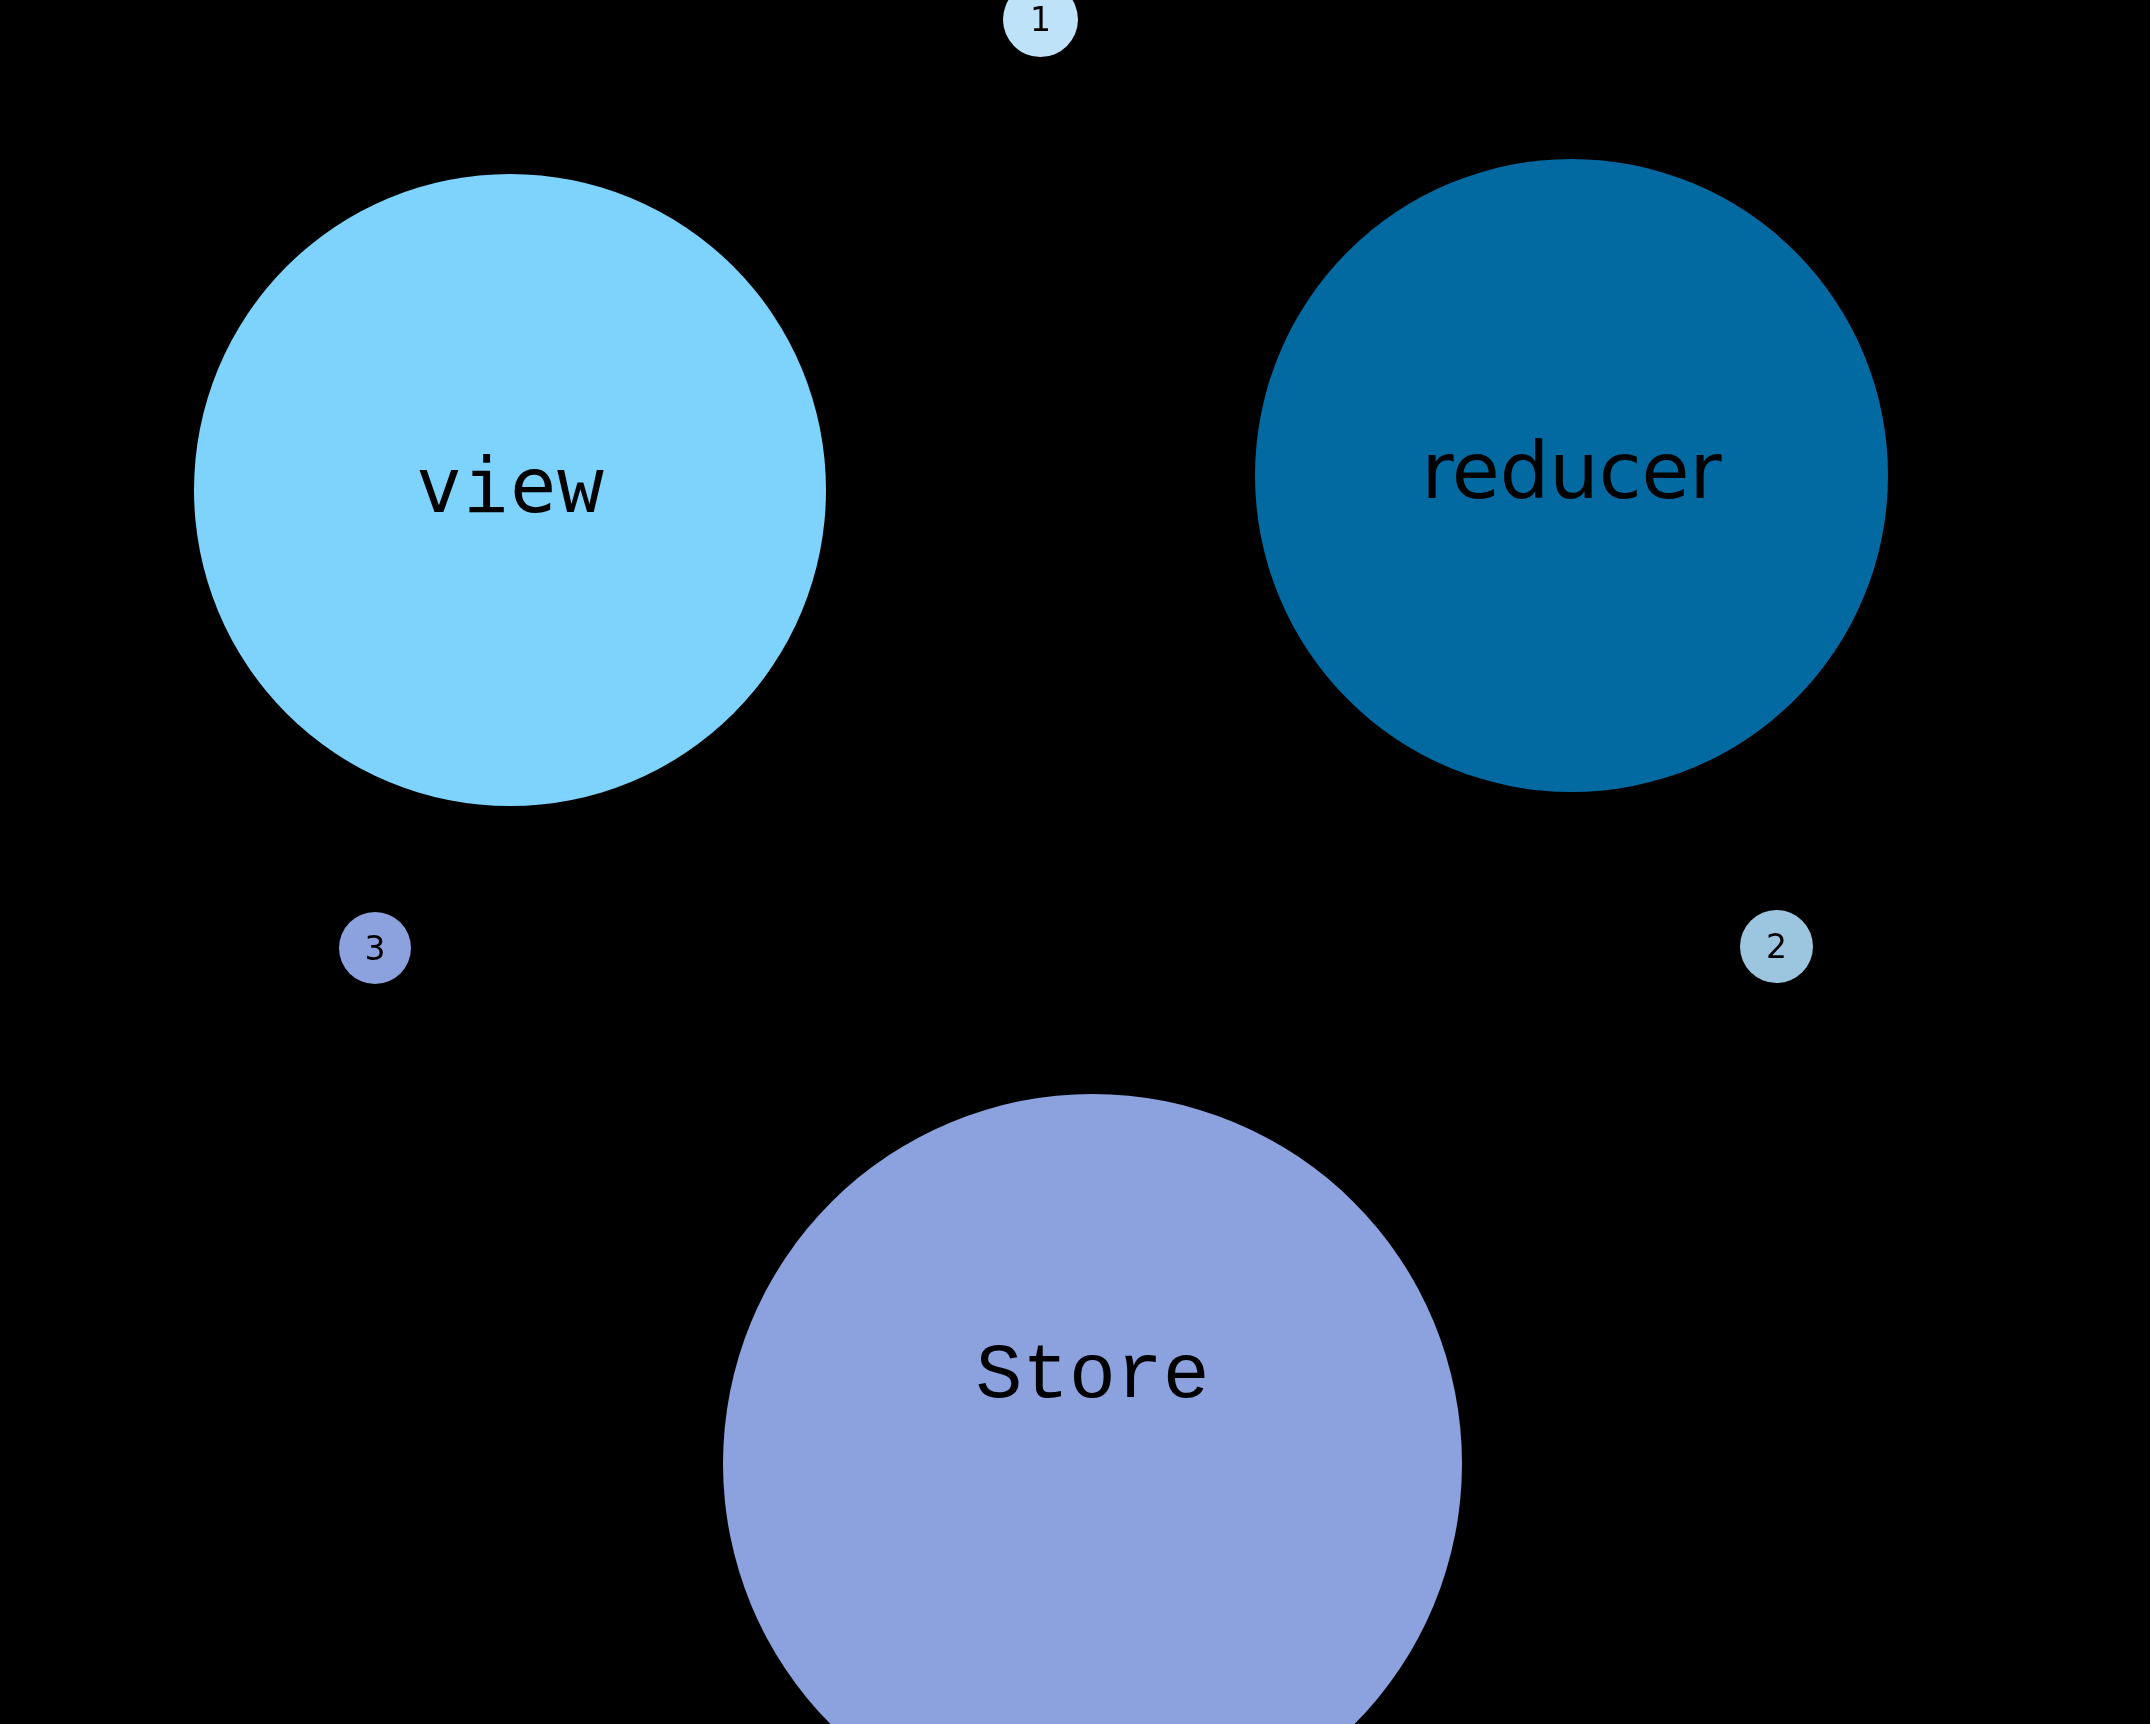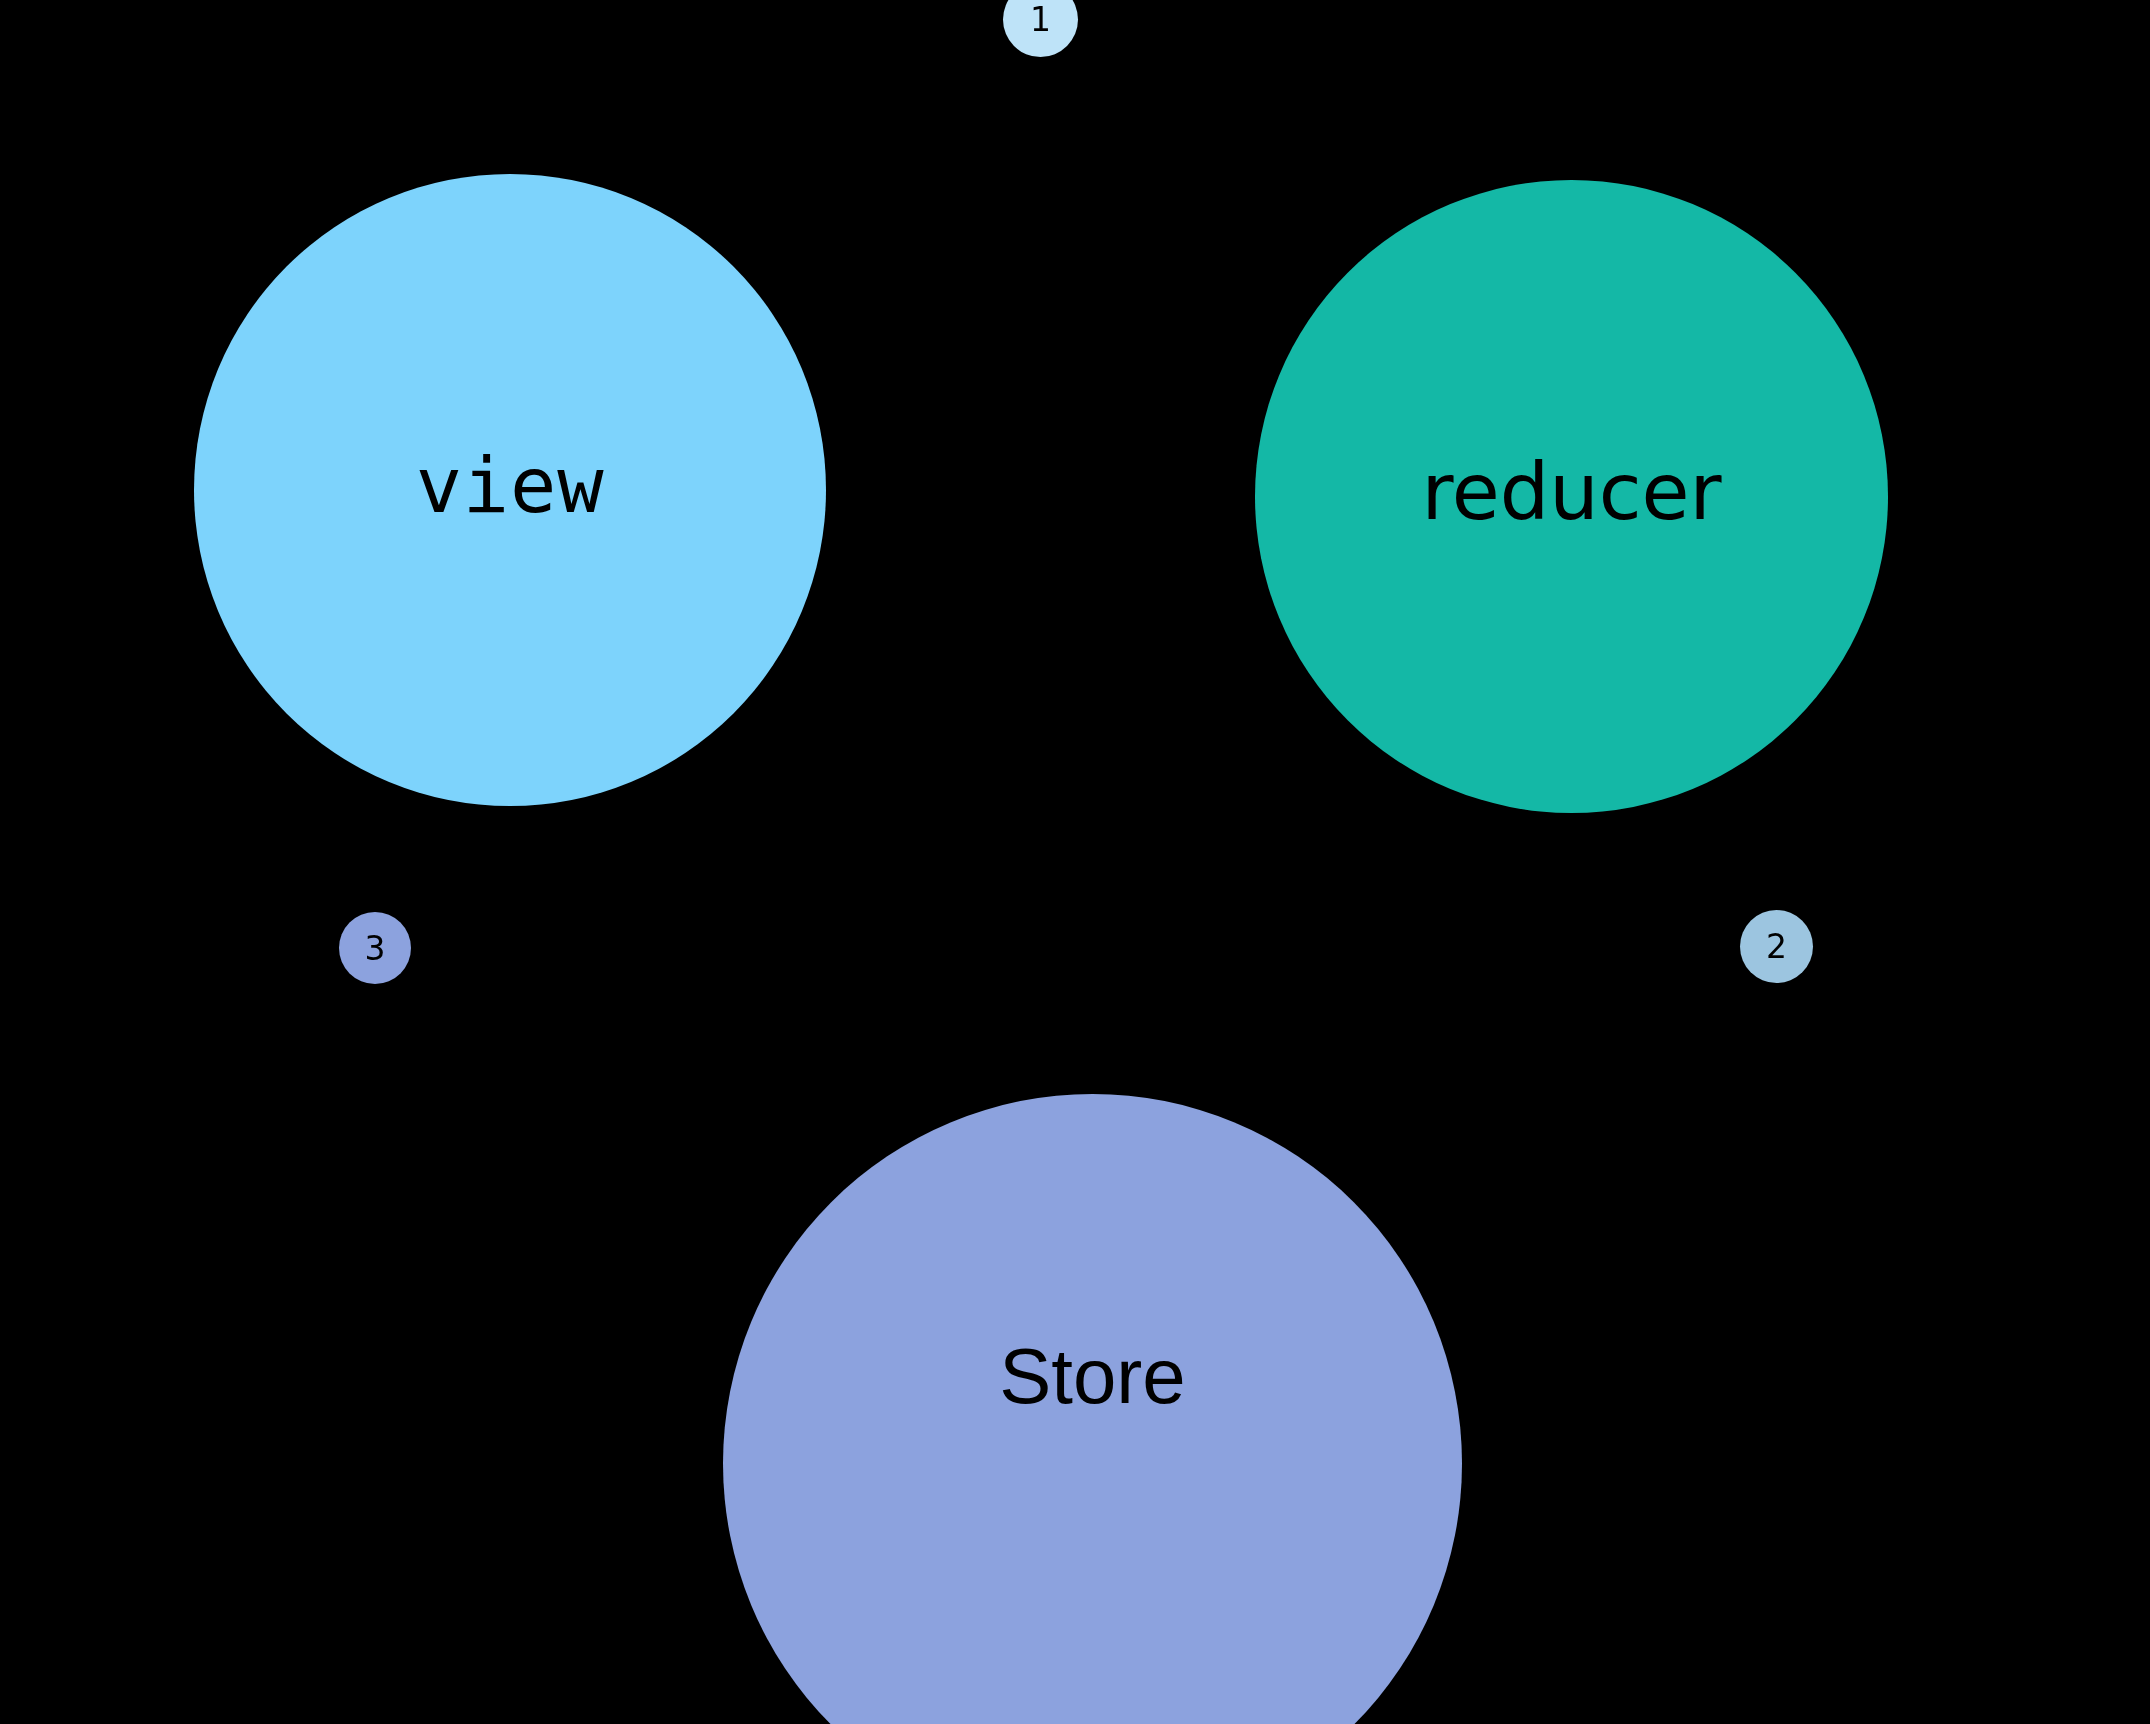--- a/index.html
+++ b/index.html
@@ -41,42 +41,42 @@
   #node-view .node-label {
     font-family: "DejaVu Sans Mono", "Liberation Mono", monospace;
     font-size: 77px;
     letter-spacing: 0.8px;
     transform: translateY(-4.9px);
   }
 
   
   #node-reducer {
     left: 1255px;
-    top: 180px;
+    top: 159px;
     width: 633px;
     height: 633px;
-    background: #14b8a6;
+    background: #0369a1;
   }
   #node-reducer .node-label {
     font-family: "DejaVu Sans", "Liberation Sans", sans-serif;
     font-size: 78px;
     letter-spacing: 0px;
     transform: translateY(-4.9px);
   }
 
   
   #node-store {
     left: 723px;
     top: 1094px;
     width: 739px;
     height: 739px;
     background: #8CA2DE;
   }
   #node-store .node-label {
-    font-family: Liberation Sans, sans-serif;
+    font-family: Liberation Mono, monospace;
     font-size: 78px;
     transform: translateY(-88px);
   }
 
   
   .badge {
     position: absolute;
     border-radius: 50%;
     display: flex;
     align-items: center;

